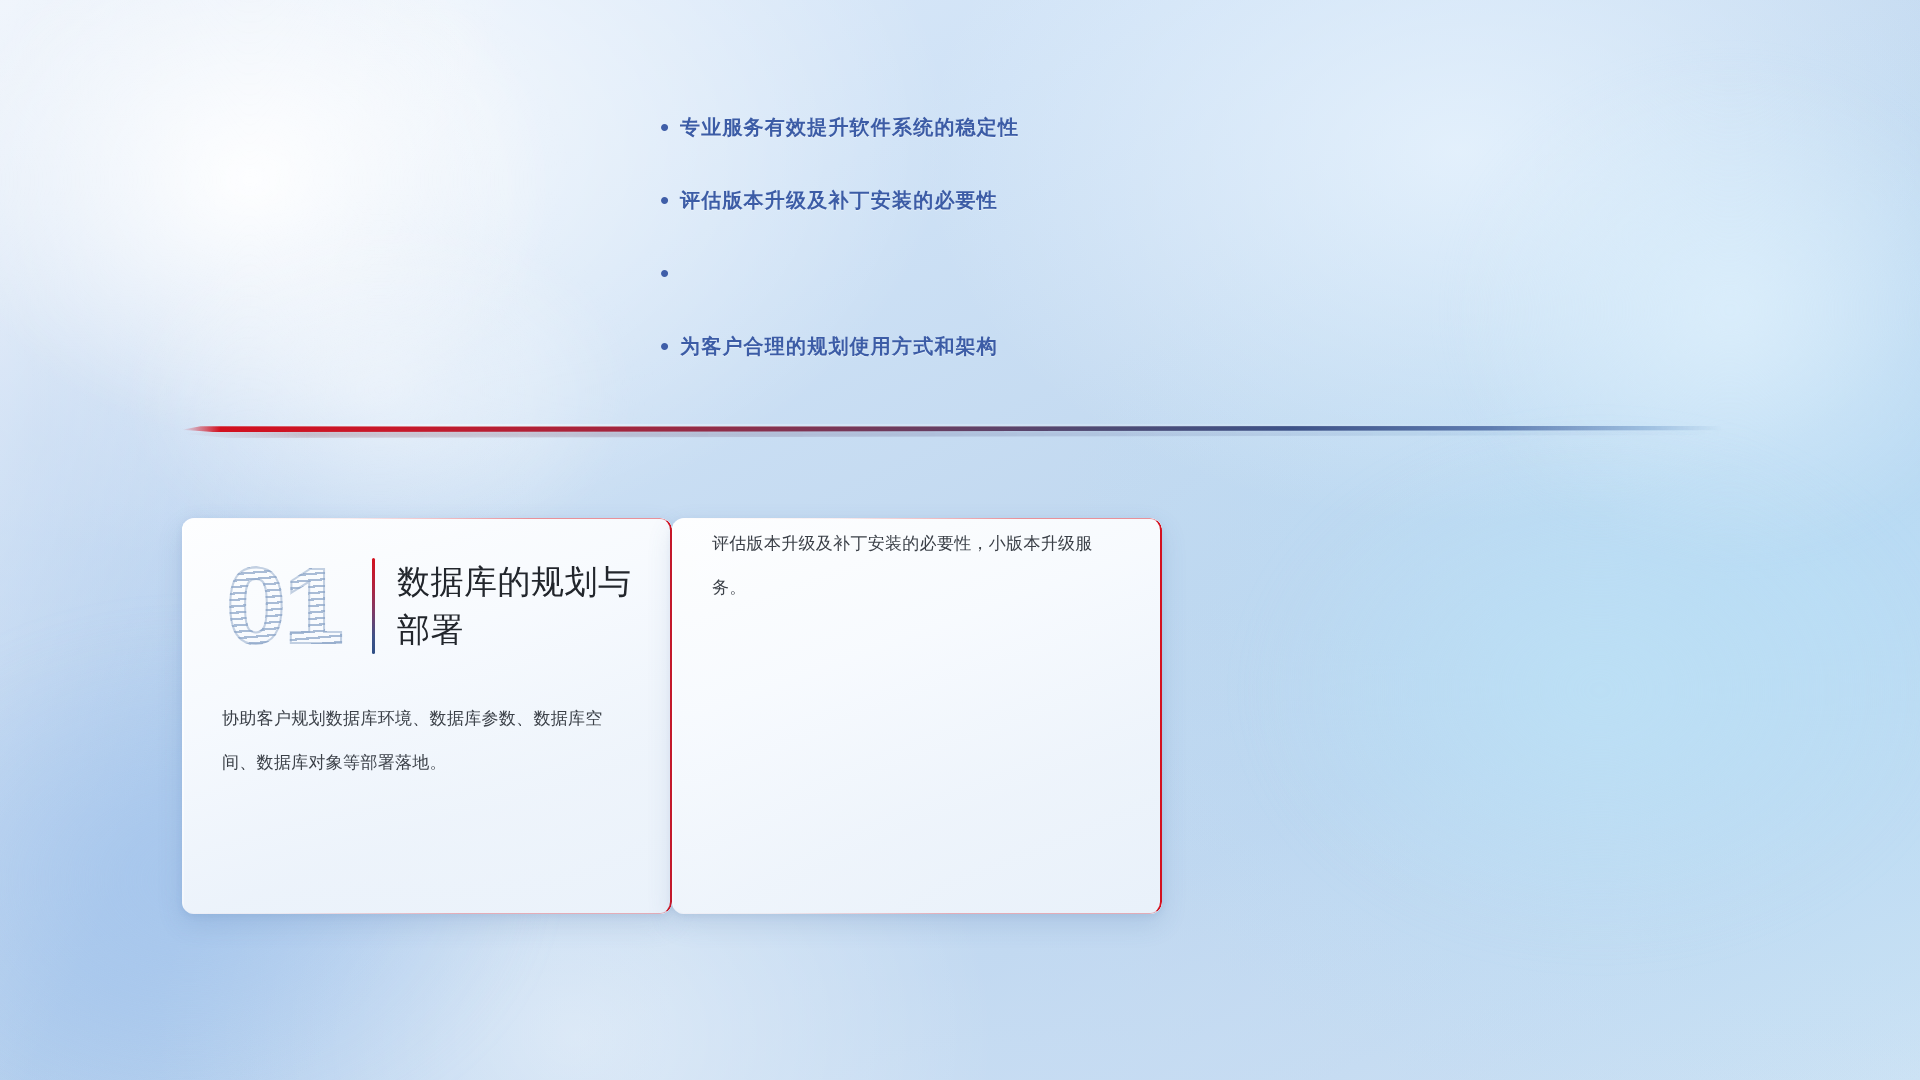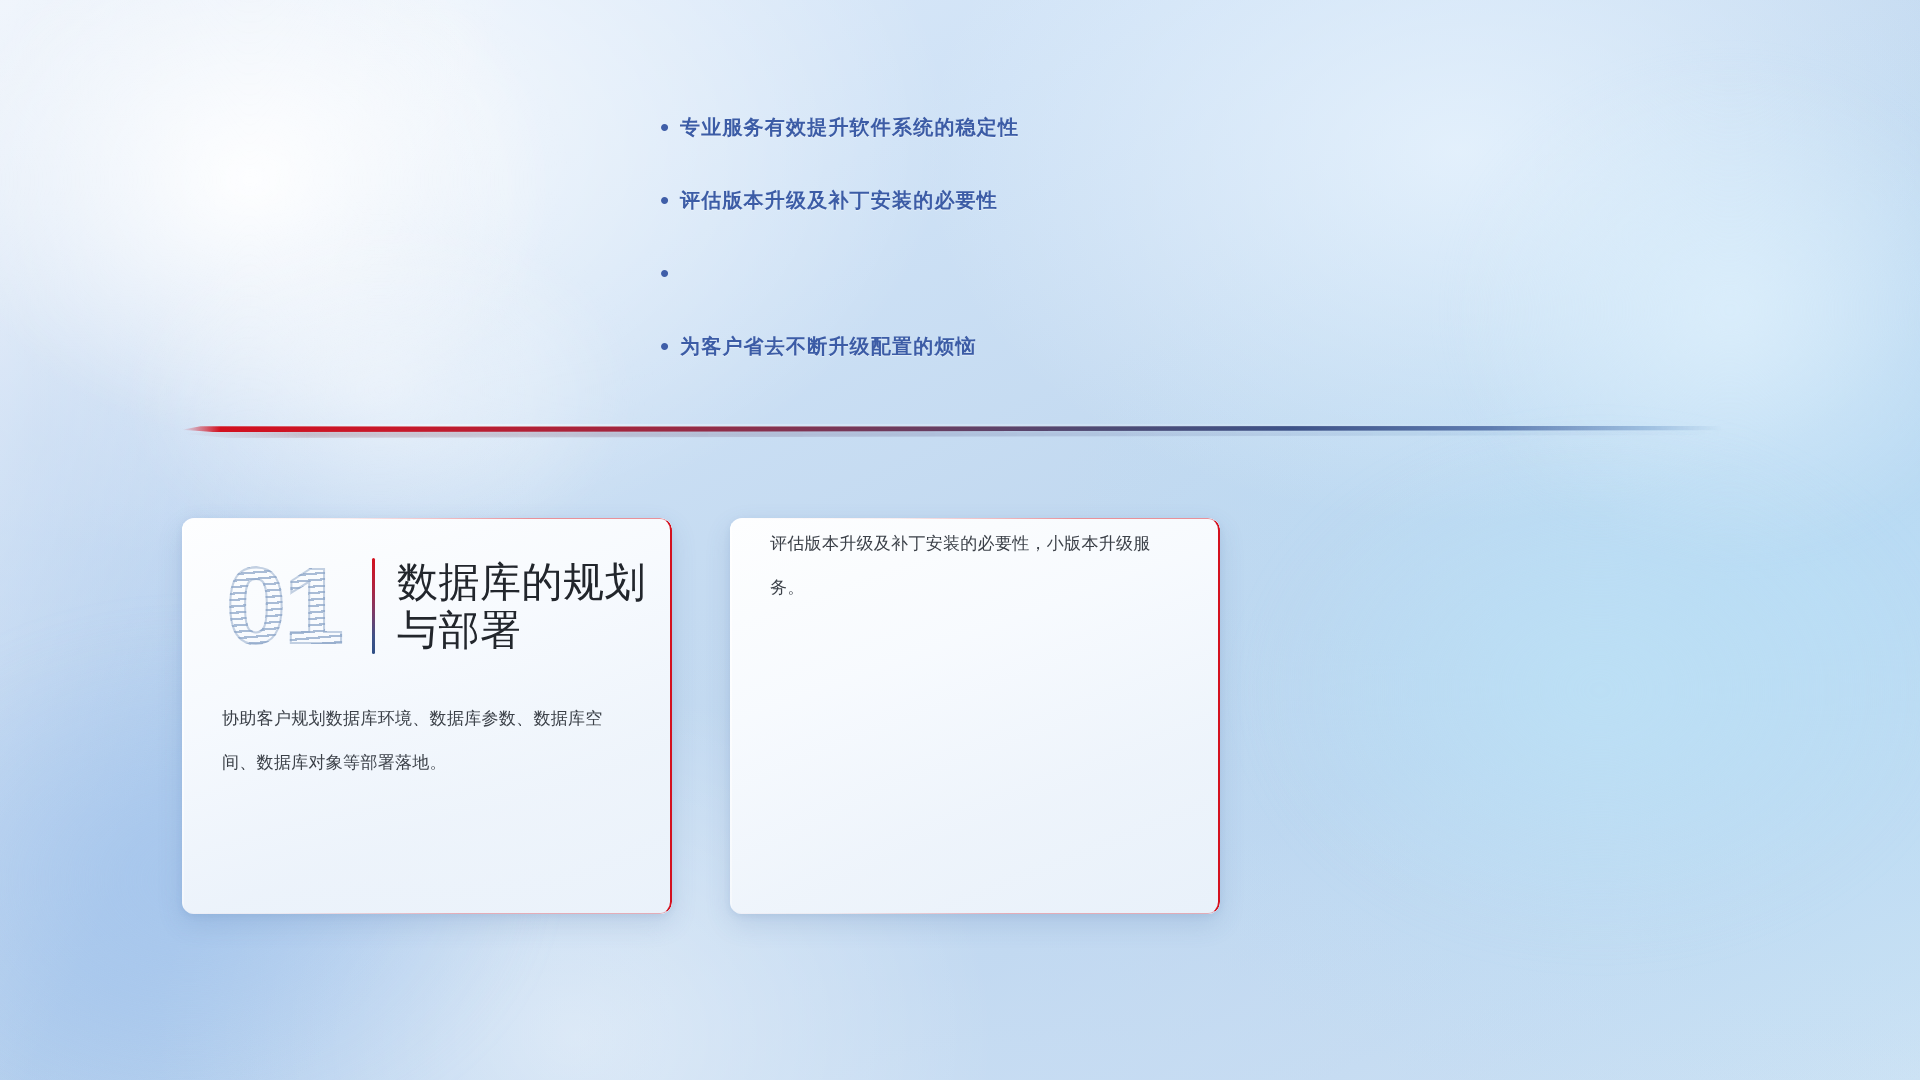--- a/index.html
+++ b/index.html
@@ -89,21 +89,21 @@
   #divider-shadow{
     position:absolute;left:0;top:13px;width:100%;height:7px;
     background:linear-gradient(90deg, rgba(120,30,40,0) 0%, rgba(120,40,55,.30) 8%,
       rgba(70,60,110,.25) 48%, rgba(90,130,180,.18) 80%, rgba(120,160,205,0) 100%);
     filter:blur(3px);
     clip-path:polygon(0 40%, 2% 0, 100% 0, 100% 60%, 3% 100%);
   }
 
   
   #cards{position:absolute;left:182px;top:518px;width:1586px;height:420px;
-    display:flex;gap:58px;}
+    display:flex;}
   .card{
     position:relative;width:490px;height:396px;border-radius:12px;
     background:
       linear-gradient(160deg, rgba(255,255,255,.97) 0%, rgba(250,252,255,.95) 35%,
         rgba(241,246,252,.93) 70%, rgba(236,243,251,.92) 100%);
     box-shadow:0 10px 26px rgba(70,105,160,.16), 0 2px 6px rgba(70,105,160,.10);
     overflow:hidden;
   }
   .card:before{ 
     content:"";position:absolute;inset:0;border-radius:12px;pointer-events:none;
@@ -134,21 +134,21 @@
     -webkit-background-clip:text;background-clip:text;
     filter:blur(.25px);
     opacity:.85;
     user-select:none;
   }
   .card-rule{
     width:3px;flex:0 0 3px;height:96px;margin:0 22px 0 4px;border-radius:2px;
     background:linear-gradient(180deg,#d4111f 0%, #b4213c 28%, #7e3a66 56%, #3f5288 82%, #2f4f86 100%);
   }
   .card-title{
-    font-size:41px;line-height:48px;color:#22262c;font-weight:400;
+    font-size:33px;line-height:48px;color:#22262c;font-weight:400;
     letter-spacing:.5px;max-width:252px;
   }
   .card-body{
     position:relative;padding:0 40px 0 40px;margin-top:4px;
     font-size:17px;line-height:44px;color:#3b4048;letter-spacing:.3px;
   }
 </style>
 </head>
 <body>
 
@@ -167,21 +167,21 @@
     </div>
     <div class="bullet-row">
       <span class="bullet-dot">•</span>
       <span class="bullet-text">评估版本升级及补丁安装的必要性</span>
     </div>
     <div class="bullet-row">
       <span class="bullet-dot">•</span>
     </div>
     <div class="bullet-row">
       <span class="bullet-dot">•</span>
-      <span class="bullet-text">为客户省去不断升级配置的烦恼</span>
+      <span class="bullet-text">为客户合理的规划使用方式和架构</span>
     </div>
   </div>
 
   <div id="divider-wrap">
     <div id="divider-shadow"></div>
     <div id="divider-main"></div>
     <div id="divider-gloss"></div>
   </div>
 
   <div id="cards">

